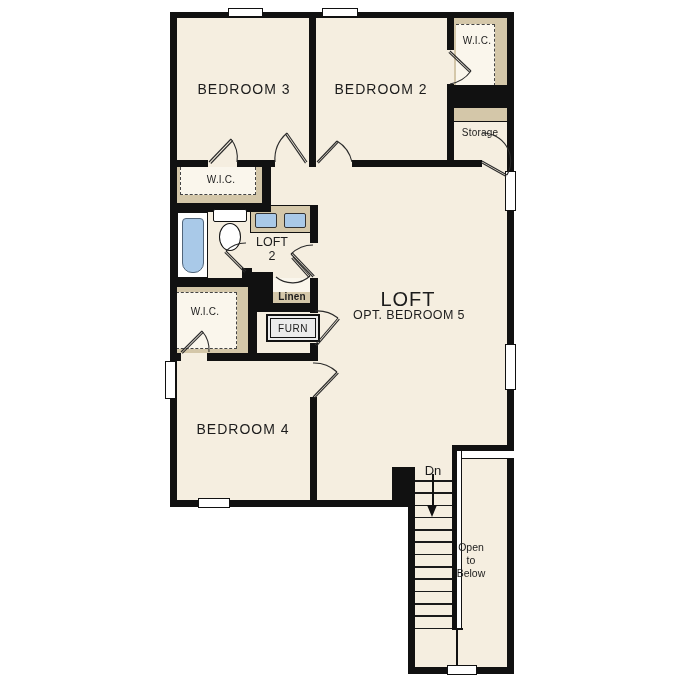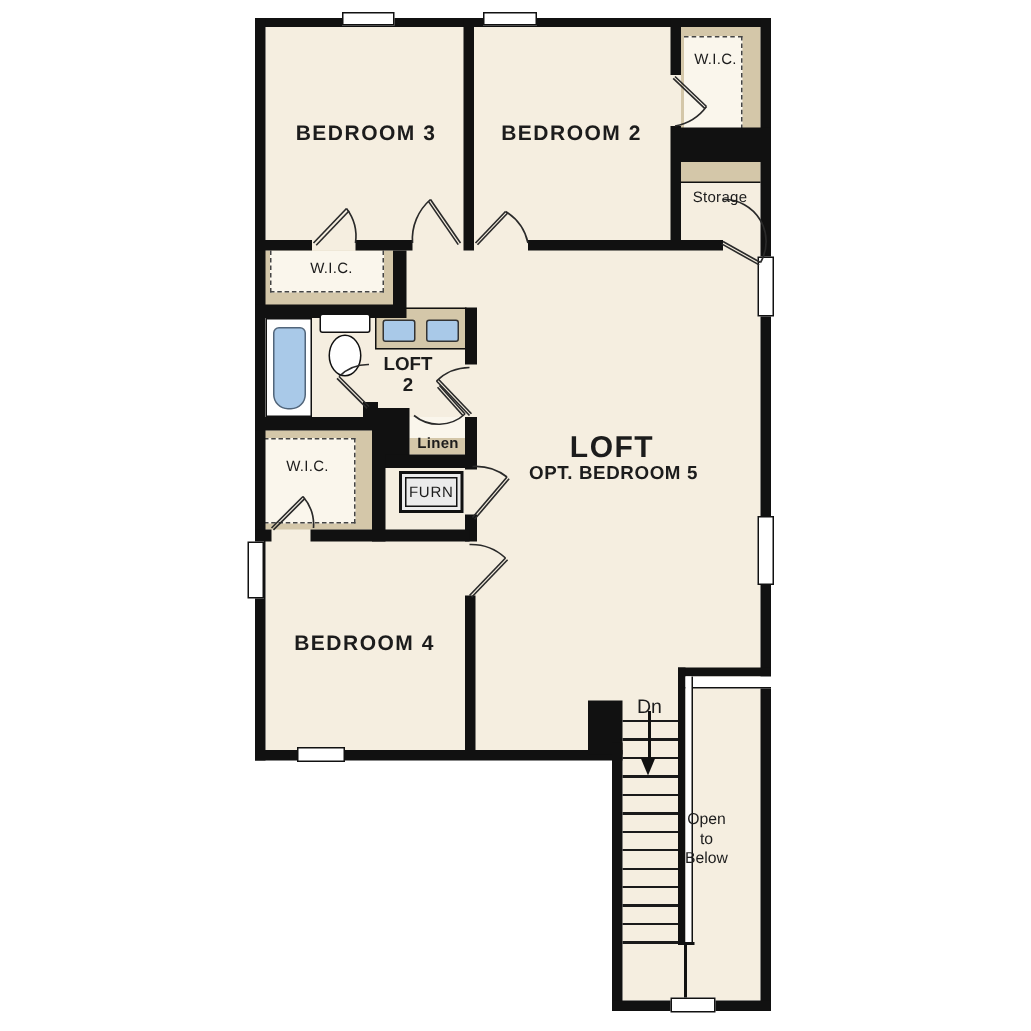--- a/index.html
+++ b/index.html
@@ -10,31 +10,31 @@
         font-family:"Liberation Sans","DejaVu Sans",sans-serif;color:var(--ink);}
   .abs{position:absolute;}
   .floor{position:absolute;background:var(--floor);}
   .tan{position:absolute;background:var(--tan);}
   .wl{position:absolute;background:var(--wall);}
   .win{position:absolute;background:#fff;border:1.6px solid var(--wall);box-sizing:border-box;}
   .wwall{position:absolute;background:#fff;box-sizing:border-box;}
   .dashbox{position:absolute;background:#faf6ec;box-sizing:border-box;}
   .lbl{position:absolute;transform:translate(-50%,-50%);white-space:nowrap;
        color:var(--ink);line-height:1.05;text-align:center;}
-  .b{font-weight:bold;}
+  .b{font-weight:normal;}
   .room{font-size:14px;letter-spacing:1px;}
   .small{font-size:10px;letter-spacing:0.2px;}
   .treads{position:absolute;left:415px;top:480px;width:37px;height:150px;
           background:repeating-linear-gradient(to bottom,#1a1a1a 0 1.5px,transparent 1.5px 12.3px);}
   .arrowline{position:absolute;left:432px;top:474px;width:1.6px;height:32px;background:#111;}
   .arrowhead{position:absolute;left:427px;top:505px;width:0;height:0;
              border-left:5.5px solid transparent;border-right:5.5px solid transparent;
              border-top:12px solid #111;}
   svg.doors{position:absolute;left:0;top:0;pointer-events:none;}
-  .furn{position:absolute;left:266px;top:314px;width:43px;height:28px;background:#ebebeb;
+  .furn{position:absolute;left:266px;top:314px;width:54px;height:28px;background:#ebebeb;
         border:2px solid #111;box-sizing:border-box;}
   .furn-inner{position:absolute;inset:2px;border:1px solid #111;display:flex;
               align-items:center;justify-content:center;font-size:10px;letter-spacing:0.5px;}
   .fixture{position:absolute;box-sizing:border-box;}
 </style>
 </head>
 <body>
 
 <div class="plan">
 

